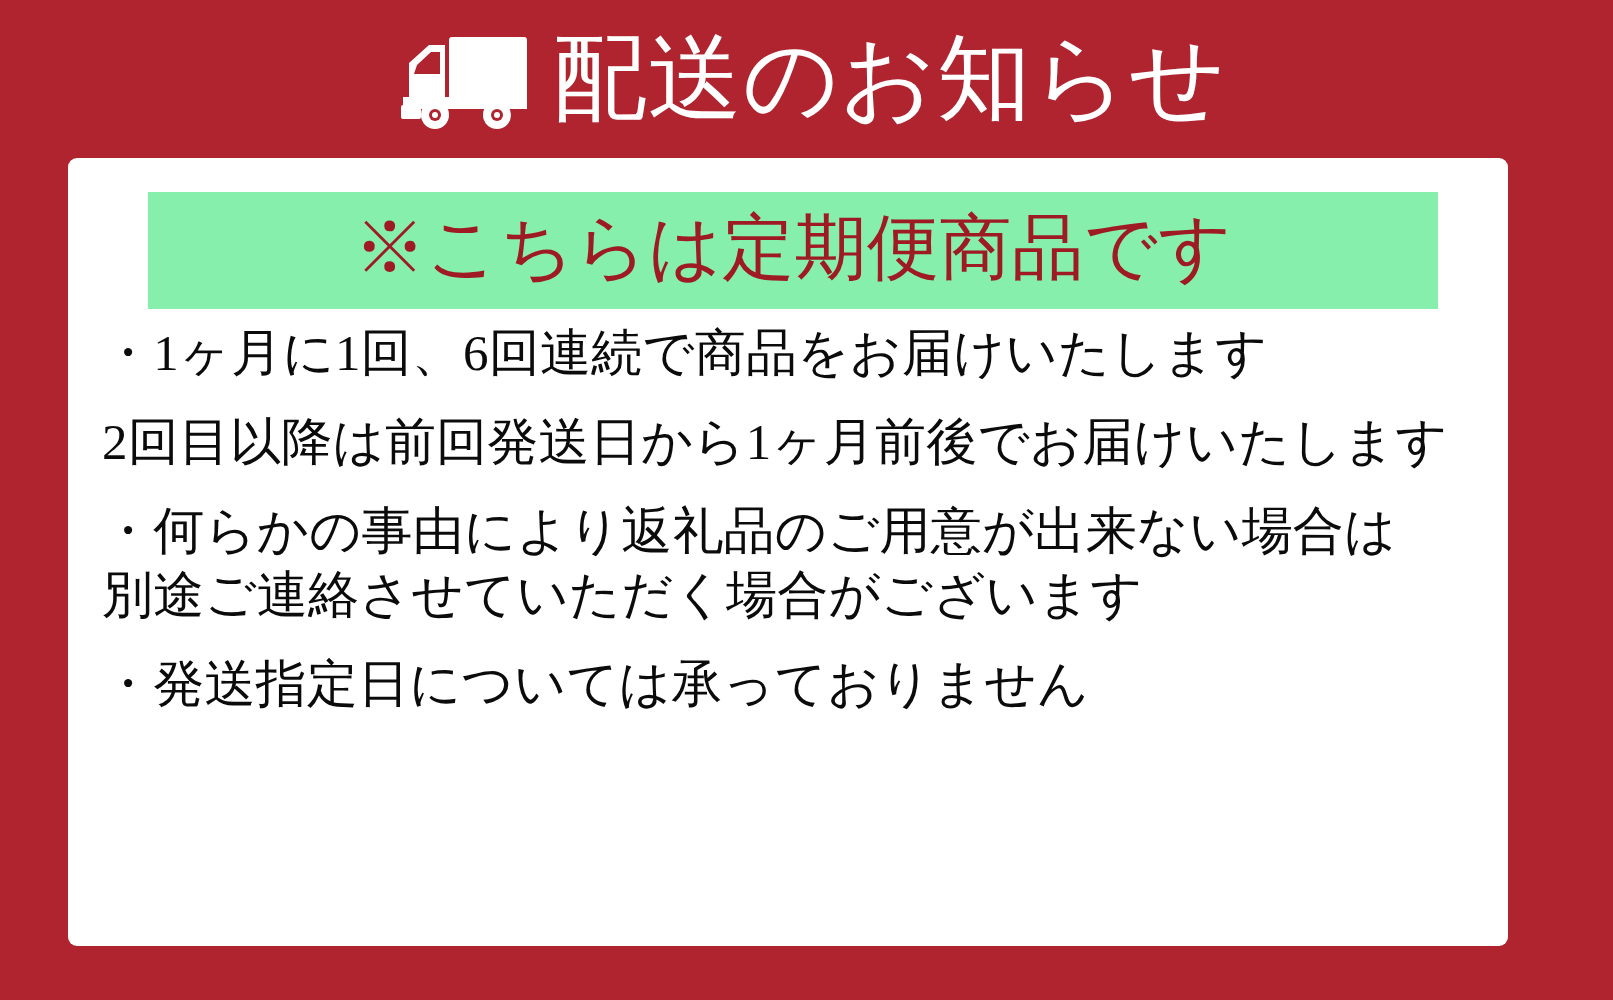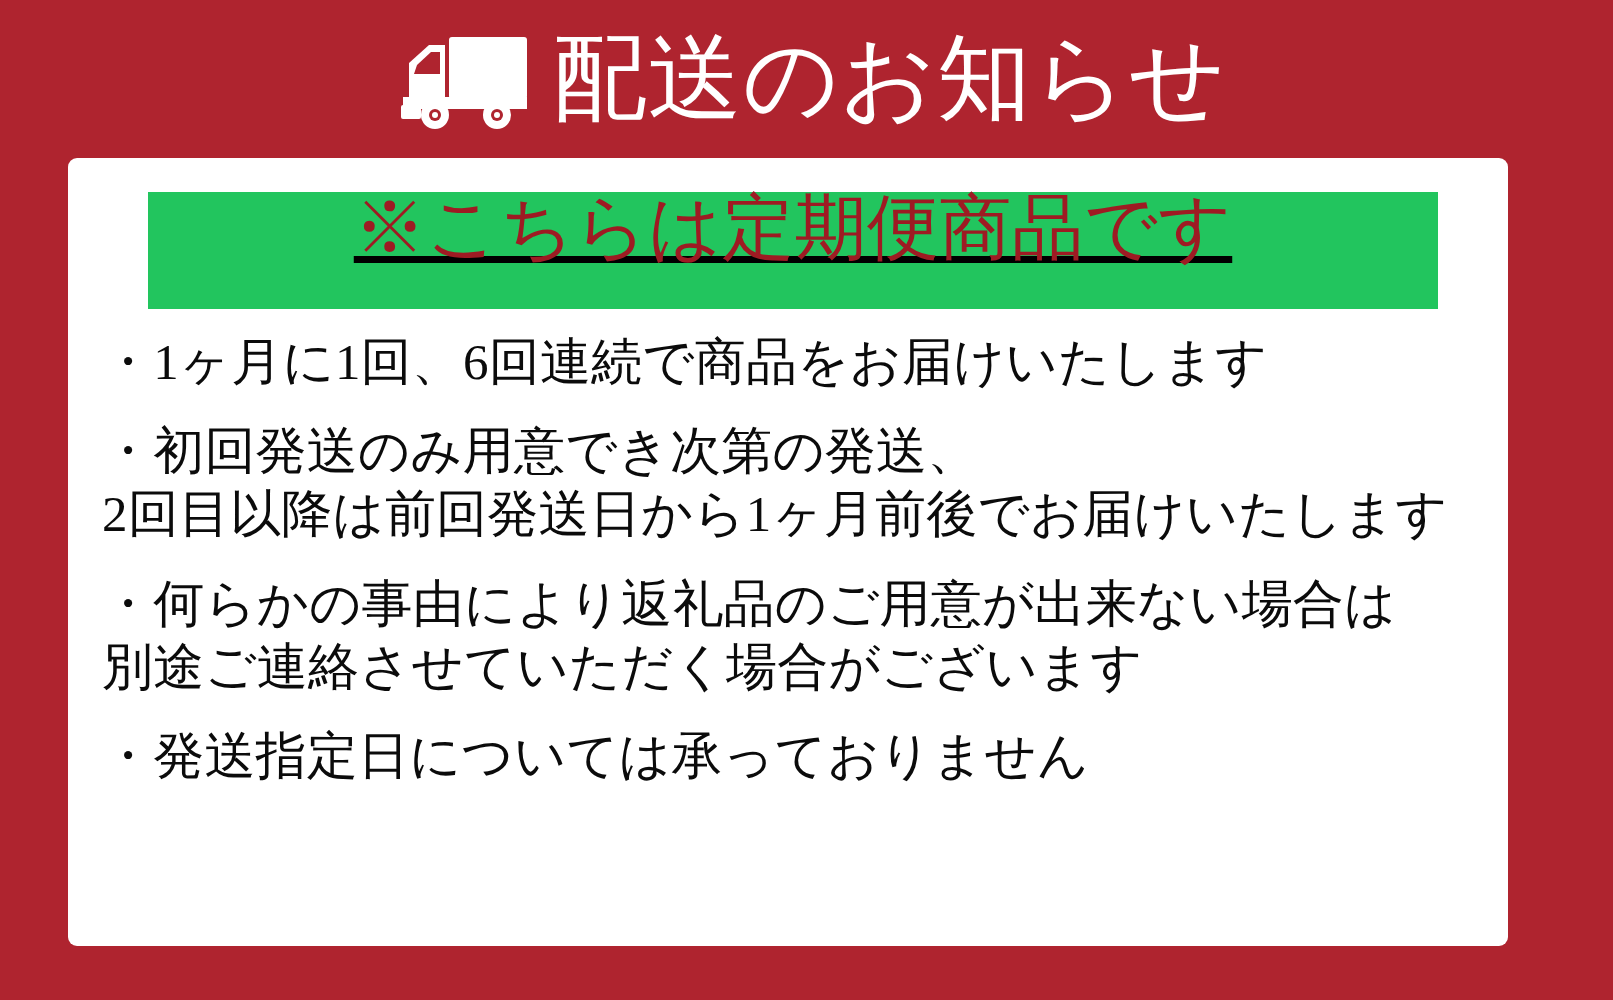--- a/index.html
+++ b/index.html
@@ -66,42 +66,41 @@
     box-sizing: border-box;
   }
 
   
   .highlight-bar {
     position: absolute;
     left: 80px;
     top: 34px;
     width: 1290px;
     height: 117px;
-    background: #22c55e;
+    background: #86efac;
     display: flex;
-    align-items: flex-start;
+    align-items: center;
     justify-content: center;
-    text-decoration: underline;
   }
 
   .highlight-text {
     color: #9E1B23;
     font-size: 72px;
     line-height: 1;
     white-space: nowrap;
     font-weight: 400;
     letter-spacing: 0.005em;
     padding-bottom: 6px;
   }
 
   
   .notice-list {
     position: absolute;
     left: 34px;
-    top: 173px;
+    top: 164px;
     right: 20px;
   }
 
   .notice-block {
     margin: 0 0 26px 0;
   }
   .notice-block:last-child {
     margin-bottom: 0;
   }
 
@@ -148,21 +147,20 @@
       <span class="highlight-text">※こちらは定期便商品です</span>
     </div>
 
     <div class="notice-list">
 
       <div class="notice-block">
         <div class="notice-line">・1ヶ月に1回、6回連続で商品をお届けいたします</div>
       </div>
 
       <div class="notice-block">
-        <div class="notice-line">・初回発送のみ用意でき次第の発送、</div>
         <div class="notice-line">2回目以降は前回発送日から1ヶ月前後でお届けいたします</div>
       </div>
 
 
       <div class="notice-block">
         <div class="notice-line">・何らかの事由により返礼品のご用意が出来ない場合は</div>
         <div class="notice-line">別途ご連絡させていただく場合がございます</div>
       </div>
 
       <div class="notice-block">

